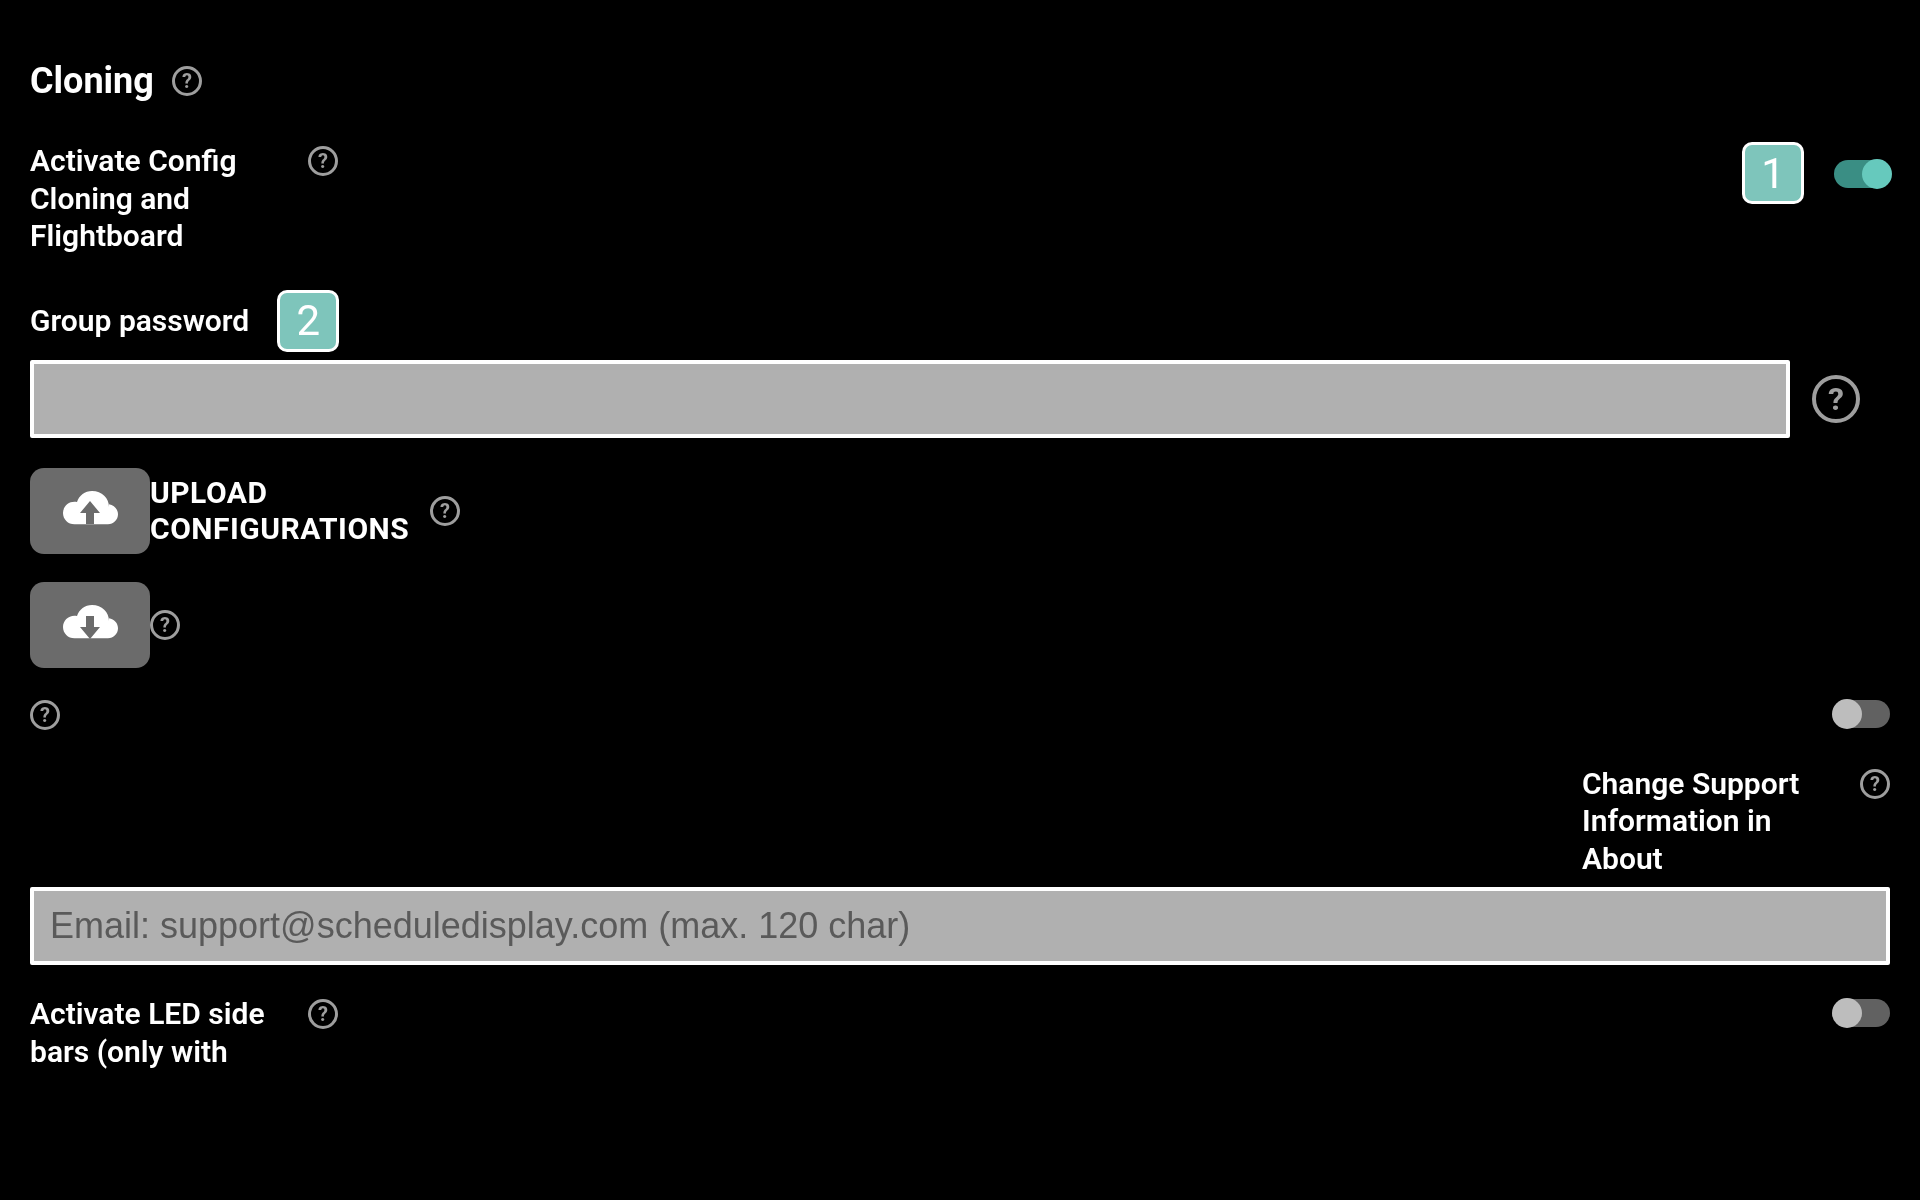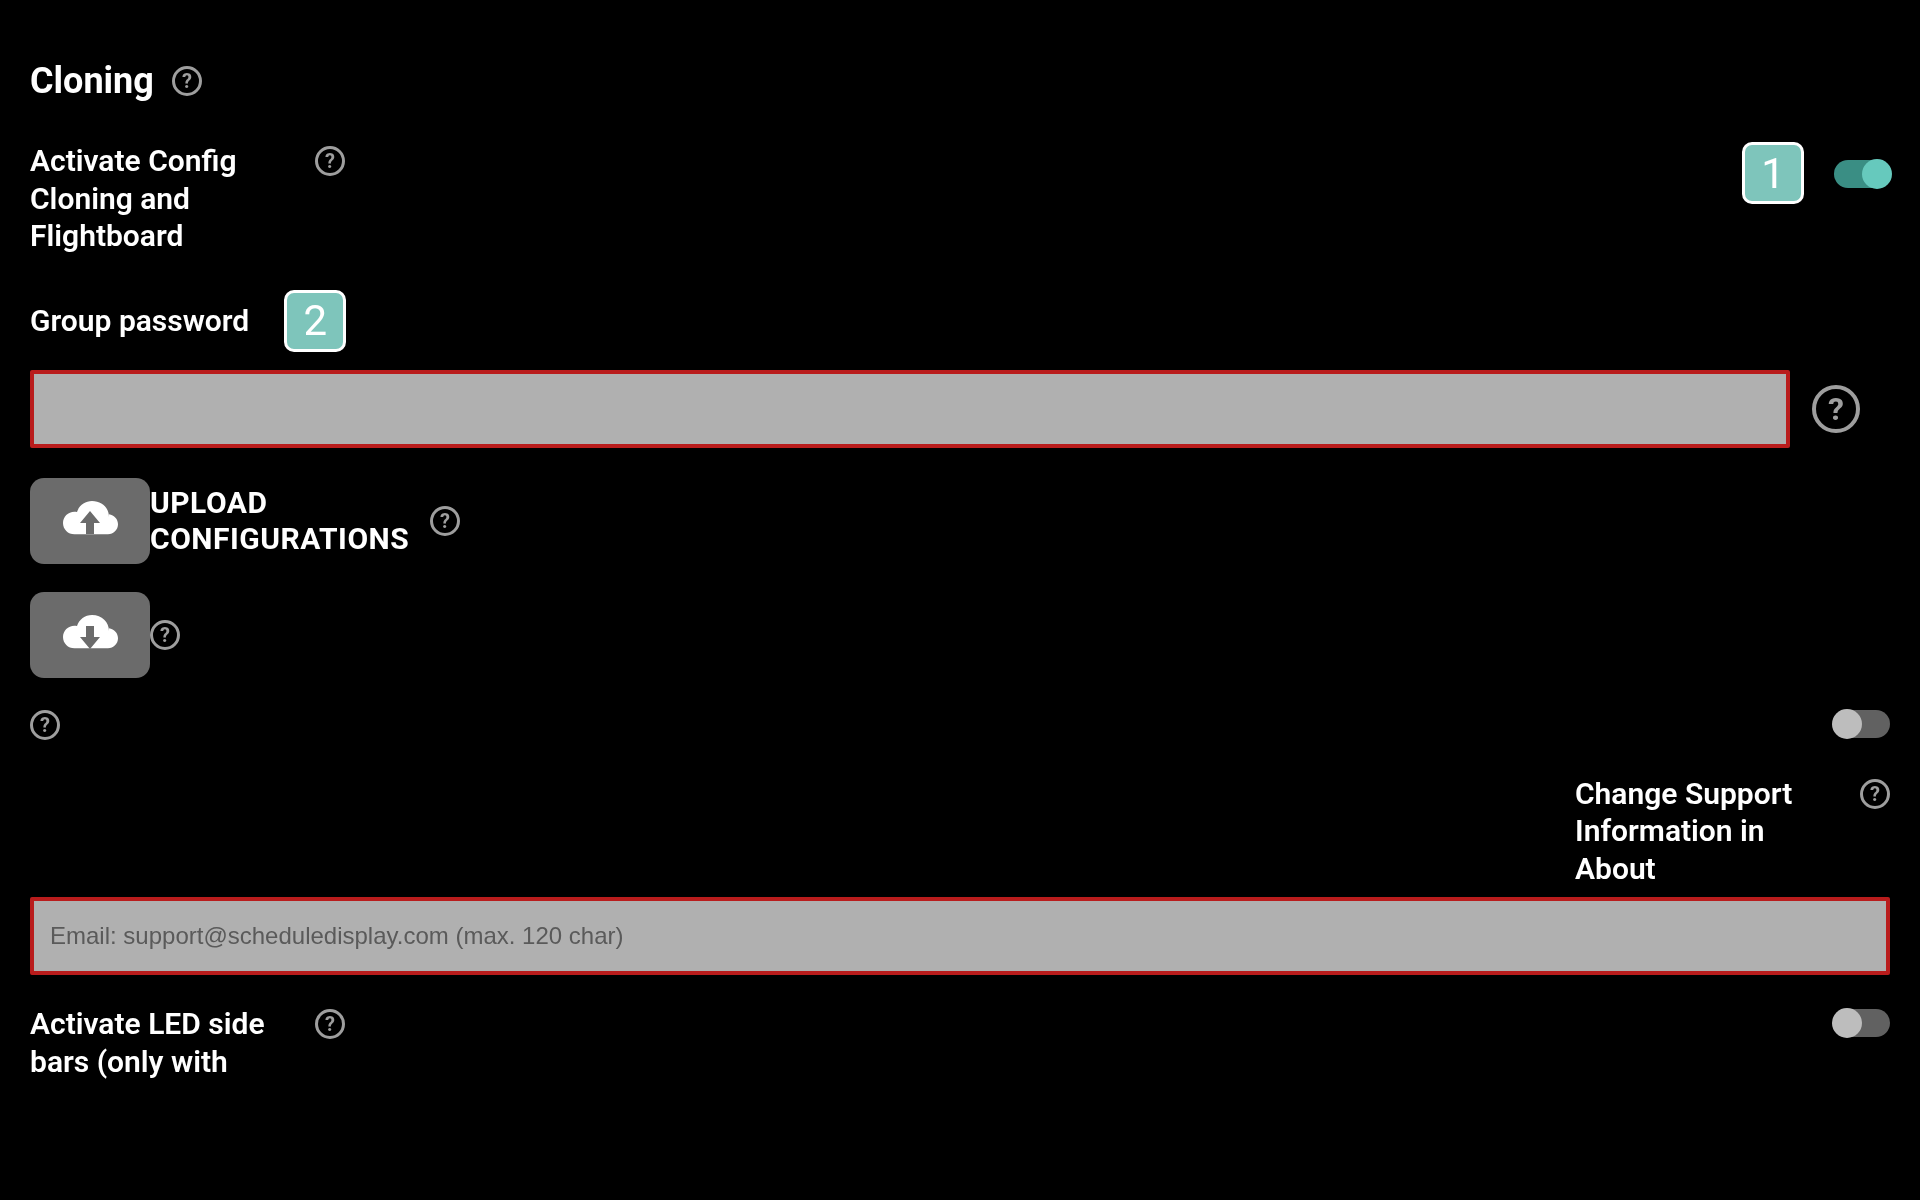--- a/index.html
+++ b/index.html
@@ -56,21 +56,21 @@
     }
     .setting-row {
       display: flex;
       align-items: flex-start;
       margin-bottom: 35px;
       width: 100%;
     }
     .setting-label-wrap {
       display: flex;
       align-items: flex-start;
-      gap: 25px;
+      gap: 18px;
     }
     .setting-label {
       font-size: 30px;
       font-weight: 600;
       line-height: 1.25;
       max-width: 260px;
     }
     .setting-label-wide {
       font-size: 30px;
       font-weight: 600;
@@ -126,23 +126,23 @@
     .password-row {
       display: flex;
       align-items: center;
       gap: 22px;
       margin-bottom: 30px;
       width: 100%;
     }
     .text-input {
       height: 78px;
       background: #b0b0b0;
-      border: 4px solid #b91c1c;
+      border: 4px solid #ffffff;
       border-radius: 2px;
-      font-size: 24px;
+      font-size: 36px;
       padding: 0 16px;
       color: #444;
       outline: none;
     }
     .text-input::placeholder {
       color: #5a5a5a;
     }
     .password-input {
       flex: 1;
       max-width: 1760px;
@@ -196,21 +196,21 @@
     <div class="setting-label">Activate Config Cloning and Flightboard</div>
     <div class="help-icon" style="margin-top:4px;">?</div>
   </div>
   <div class="spacer"></div>
   <div class="badge">1</div>
   <div class="toggle on">
     <div class="toggle-knob"></div>
   </div>
 </div>
 
-<div class="setting-row" style="margin-bottom:18px;">
+<div class="setting-row" style="margin-bottom:8px;">
   <div class="setting-label-wrap" style="align-items:center;">
     <div class="setting-label" style="max-width:none;">Group password</div>
     <div class="badge" style="margin-left:10px;">2</div>
   </div>
 </div>
 
 <div class="password-row">
   <input type="password" class="text-input password-input" value="" style="">
   <div class="help-icon-large">?</div>
 </div>

